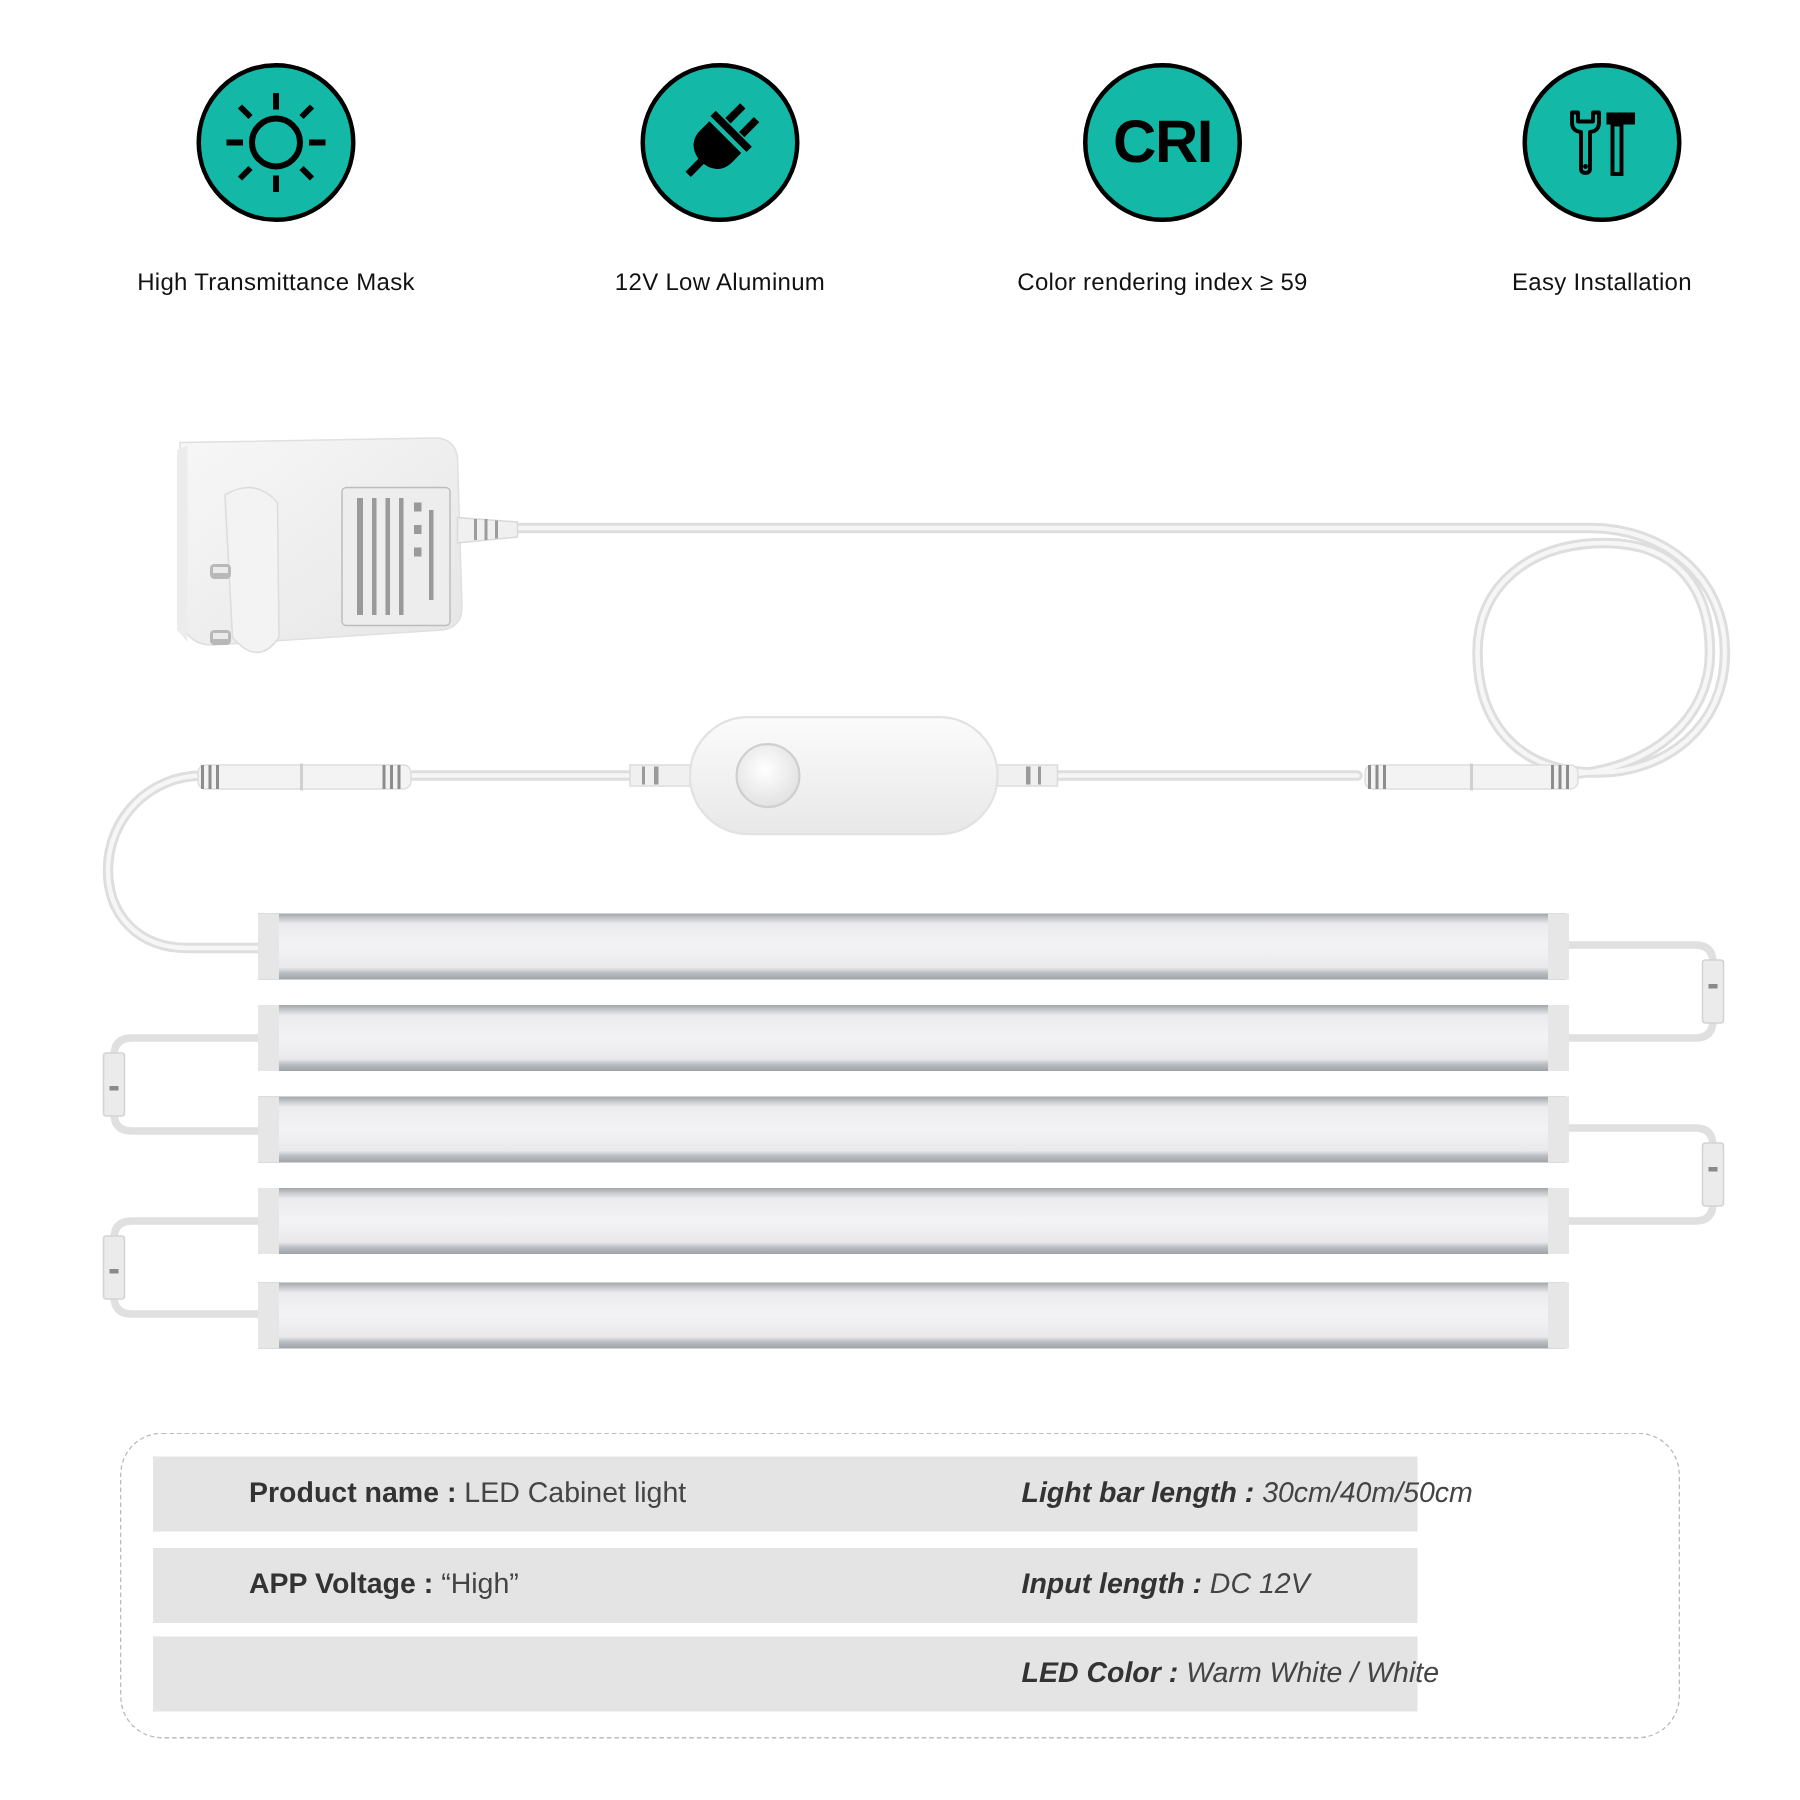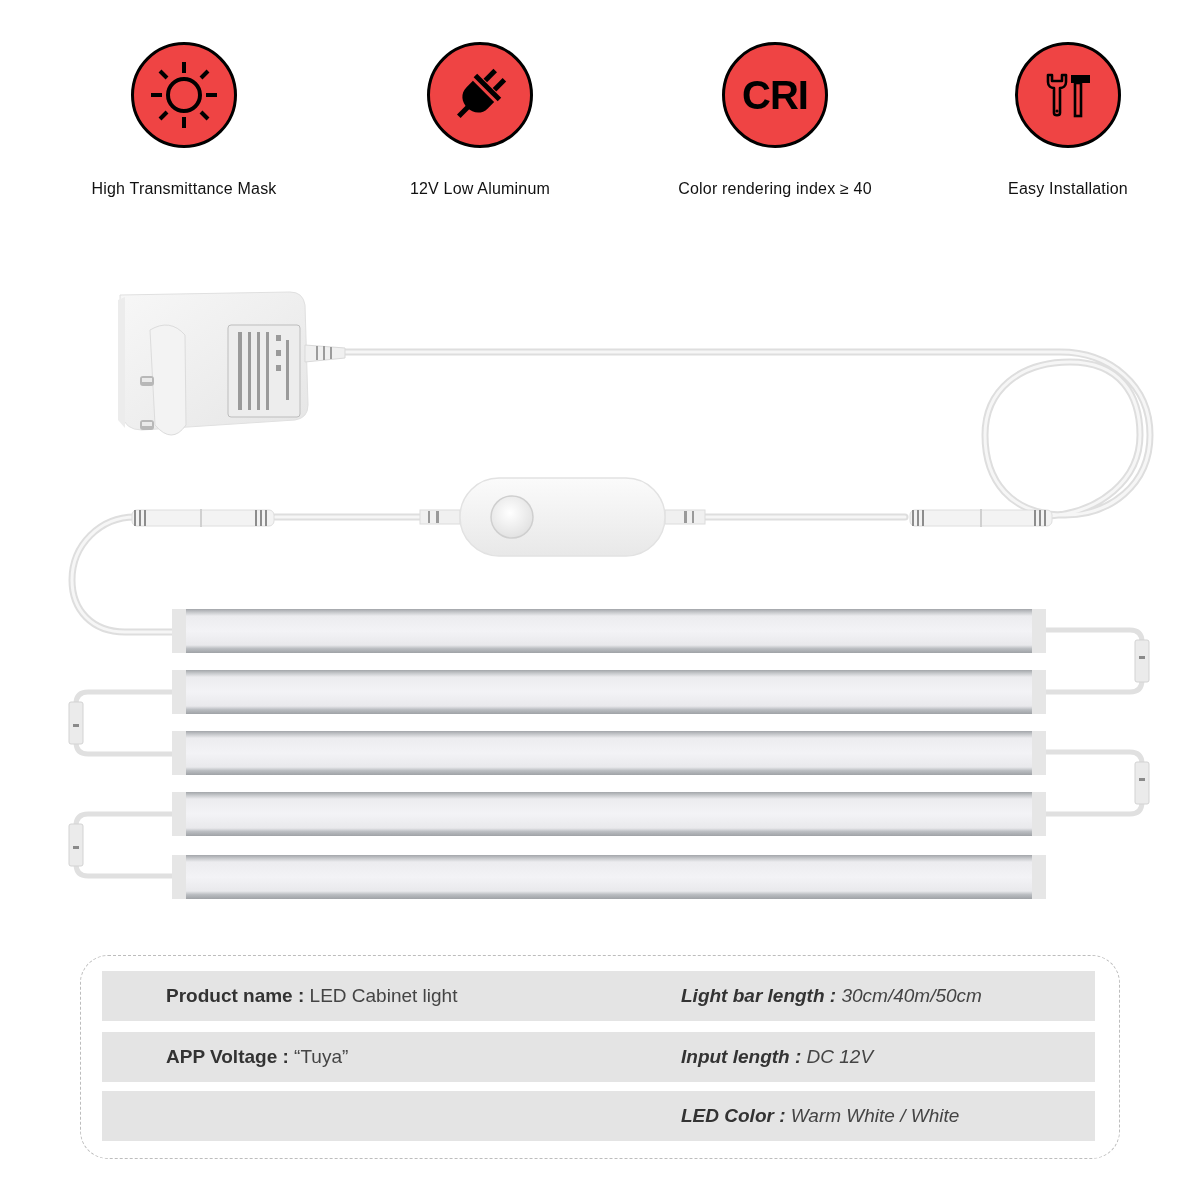--- a/index.html
+++ b/index.html
@@ -4,33 +4,33 @@
   <style>
     * { box-sizing: border-box; margin: 0; padding: 0; }
     html, body { width: 1200px; height: 1200px; background: #ffffff; overflow: hidden; }
     body { position: relative; font-family: "Liberation Sans", "DejaVu Sans", sans-serif; color: #111; }
 
     .features { position: absolute; left: 0; top: 0; width: 1200px; height: 200px; }
     .feature { position: absolute; top: 42px; width: 300px; text-align: center; }
     .feature .circle {
       width: 106px; height: 106px; border: 3.5px solid #000; border-radius: 50%;
       margin: 0 auto; display: flex; align-items: center; justify-content: center;
-      background: #ef4444;
+      background: #14b8a6;
     }
     .feature .label { margin-top: 32px; font-size: 16px; color: #111; white-space: nowrap; letter-spacing: 0.2px; }
     .cri-text { font-size: 40px; font-weight: bold; letter-spacing: -1px; color: #000; }
 
     .product { position: absolute; left: 0; top: 280px; width: 1200px; height: 660px; }
 
     .specs {
       position: absolute; left: 80px; top: 955px; width: 1040px; height: 204px;
       border: 1.5px dashed #bdbdbd; border-radius: 28px;
     }
     .spec-row {
-      position: absolute; left: 21px; width: 993px; height: 50px;
+      position: absolute; left: 21px; width: 843px; height: 50px;
       background: #e4e4e4; display: flex; align-items: center;
     }
     .spec-row:nth-child(1) { top: 15px; }
     .spec-row:nth-child(2) { top: 76px; }
     .spec-row:nth-child(3) { top: 135px; }
     .spec-cell { position: absolute; font-size: 19px; white-space: nowrap; }
     .spec-cell.left { left: 64px; }
     .spec-cell.right { left: 579px; font-style: italic; }
     .spec-key { color: #333; font-weight: bold; }
     .spec-val { color: #444; font-weight: normal; }
@@ -68,21 +68,21 @@
         </g>
       </svg>
     </div>
     <div class="label">12V Low Aluminum</div>
   </div>
 
   <div class="feature" style="left:625px;">
     <div class="circle">
       <span class="cri-text">CRI</span>
     </div>
-    <div class="label">Color rendering index ≥ 40</div>
+    <div class="label">Color rendering index ≥ 59</div>
   </div>
 
   <div class="feature" style="left:918px;">
     <div class="circle">
       <svg width="56" height="56" viewBox="0 0 56 56" fill="none" stroke="#000" stroke-width="2.6">
 
         <path d="M8 8 V15 C8 19 11 21 14 21 V46 C14 49 20 49 20 46 V21 C23 21 26 19 26 15 V8 L22 8 V14 H12 V8 Z" stroke-linejoin="round"></path>
         <circle cx="17" cy="44" r="1.6" fill="#000" stroke="none"></circle>
 
         <rect x="31" y="8" width="19" height="8" fill="#000" stroke="none"></rect>
@@ -254,21 +254,21 @@
   <div class="spec-row">
     <div class="spec-cell left">
       <span class="spec-key">Product name : </span><span class="spec-val">LED Cabinet light</span>
     </div>
     <div class="spec-cell right">
       <span class="spec-key">Light bar length : </span><span class="spec-val">30cm/40m/50cm</span>
     </div>
   </div>
   <div class="spec-row">
     <div class="spec-cell left">
-      <span class="spec-key">APP Voltage : </span><span class="spec-val">“Tuya”</span>
+      <span class="spec-key">APP Voltage : </span><span class="spec-val">“High”</span>
     </div>
     <div class="spec-cell right">
       <span class="spec-key">Input length : </span><span class="spec-val">DC 12V</span>
     </div>
   </div>
   <div class="spec-row">
     <div class="spec-cell right">
       <span class="spec-key">LED Color : </span><span class="spec-val">Warm White / White</span>
     </div>
   </div>

